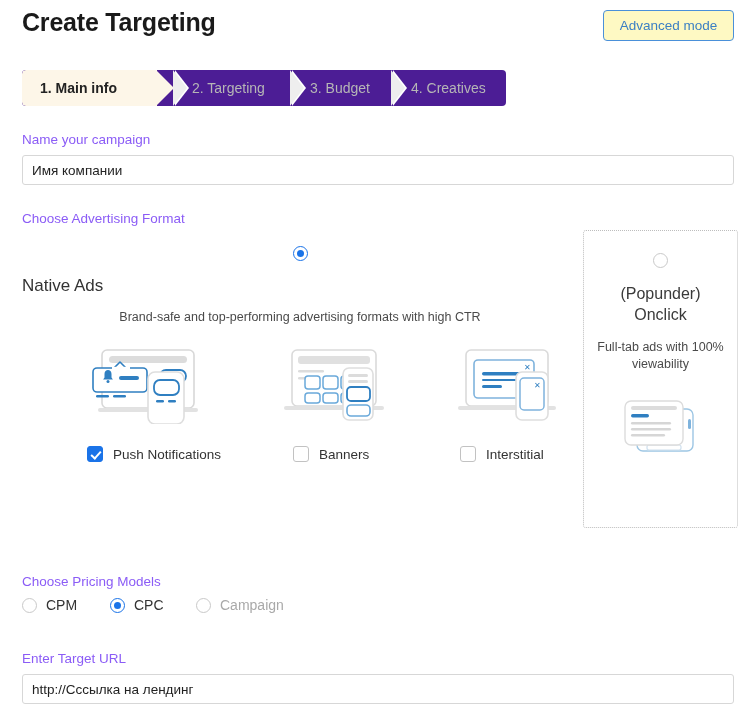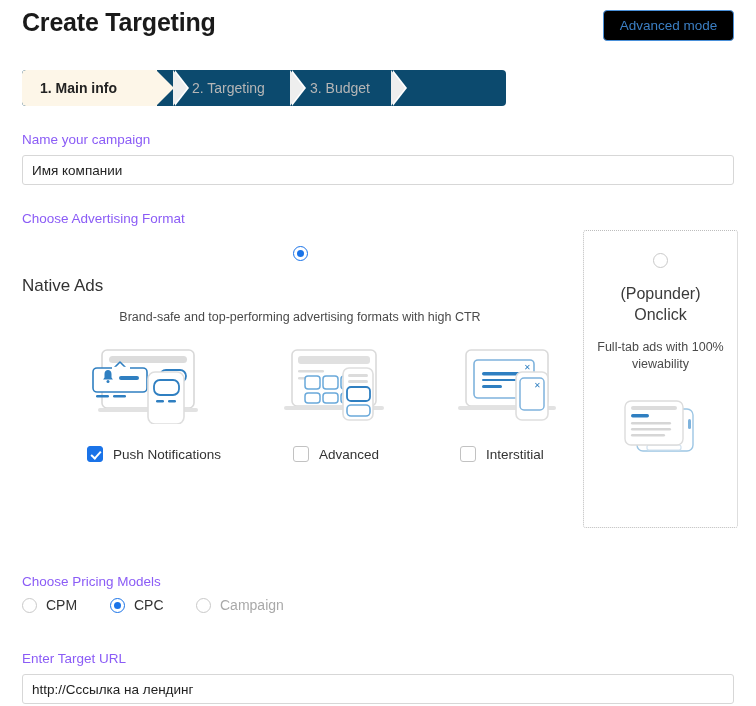--- a/index.html
+++ b/index.html
@@ -17,31 +17,31 @@
   .header { position: relative; height: 56px; }
   .page-title {
     position: absolute; left: 0; top: 8px;
     font-size: 25px; font-weight: bold; letter-spacing: -0.2px;
     color: #1a1a1a;
   }
   .advanced-btn {
     position: absolute; right: 0; top: 10px;
     width: 131px; height: 31px;
     border: 1px solid #4a90d9; border-radius: 4px;
-    background: #000000; color: #3b7fc4;
+    background: #fef9c3; color: #3b7fc4;
     font-size: 13.5px; font-family: "Liberation Sans", sans-serif;
     cursor: pointer; line-height: 29px; text-align: center;
     padding: 0;
   }
 
   
   .steps {
     position: relative; margin-top: 14px;
     width: 484px; height: 36px;
-    background: #0c4a6e; border-radius: 4px;
+    background: #4c1d95; border-radius: 4px;
     overflow: hidden;
   }
   .step {
     position: absolute; top: 0; height: 36px;
     display: flex; align-items: center;
     font-size: 14px; color: #b6b6b6;
     white-space: nowrap;
   }
   .step .label { padding-left: 18px; }
   .step.active {
@@ -188,20 +188,23 @@
     </div>
     <div class="sep" style="left:153px;"></div>
     <div class="step" style="left:152px;">
       <span class="label">2. Targeting</span>
     </div>
     <div class="sep" style="left:270px;"></div>
     <div class="step" style="left:270px;">
       <span class="label">3. Budget</span>
     </div>
     <div class="sep" style="left:371px;"></div>
+    <div class="step" style="left:371px;">
+      <span class="label">4. Creatives</span>
+    </div>
   </div>
 
   <div class="section-name">
     <div class="field-label">Name your campaign</div>
     <input class="text-input" type="text" value="Имя компании" style="">
   </div>
 
   <div class="section-format">
     <div class="field-label">Choose Advertising Format</div>
 
@@ -274,21 +277,21 @@
           </div>
         </div>
 
         <div class="chk-row">
           <label class="chk-item" style="left:65px;">
             <span class="chkbox checked"></span>
             <span>Push Notifications</span>
           </label>
           <label class="chk-item" style="left:271px;">
             <span class="chkbox"></span>
-            <span>Advanced</span>
+            <span>Banners</span>
           </label>
           <label class="chk-item" style="left:438px;">
             <span class="chkbox"></span>
             <span>Interstitial</span>
           </label>
         </div>
       </div>
 
       <div class="onclick-panel">
         <div class="radio-wrap">

